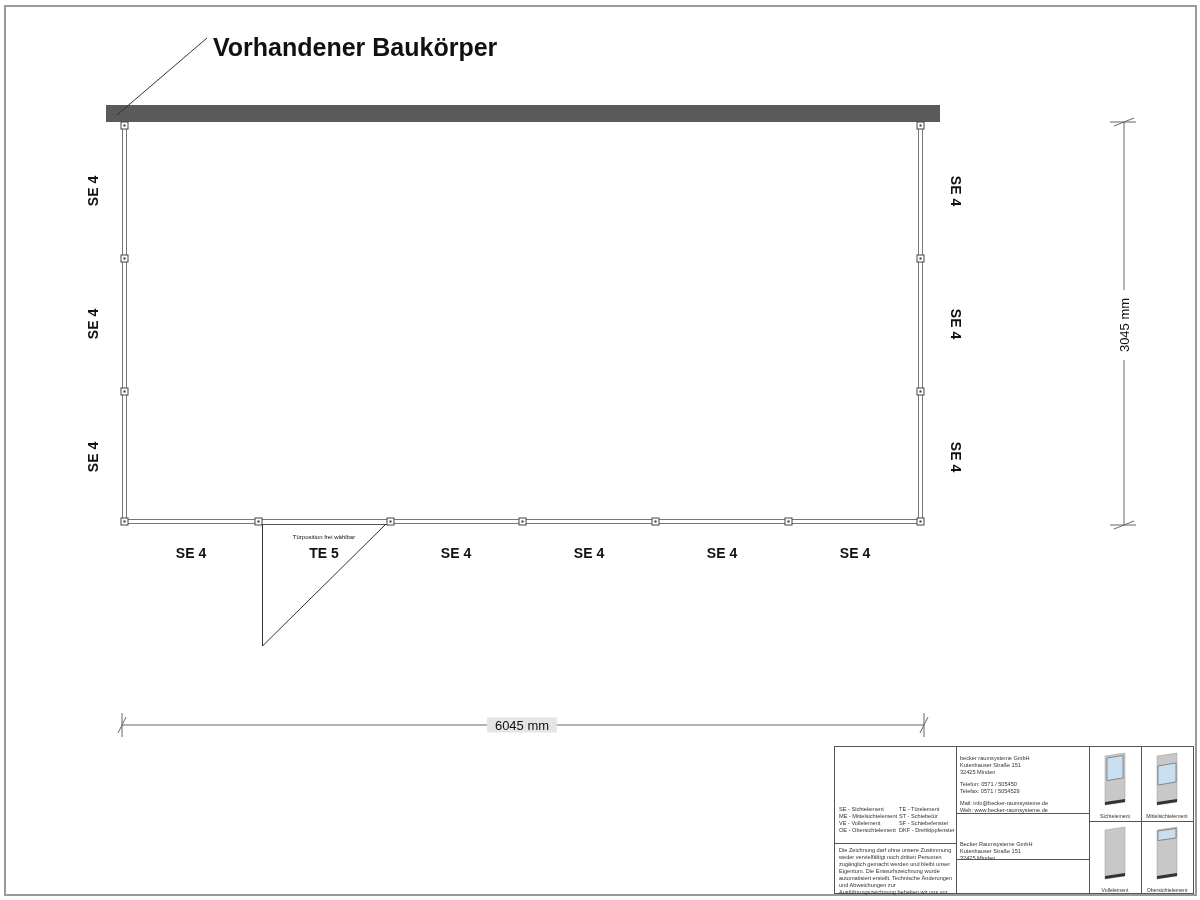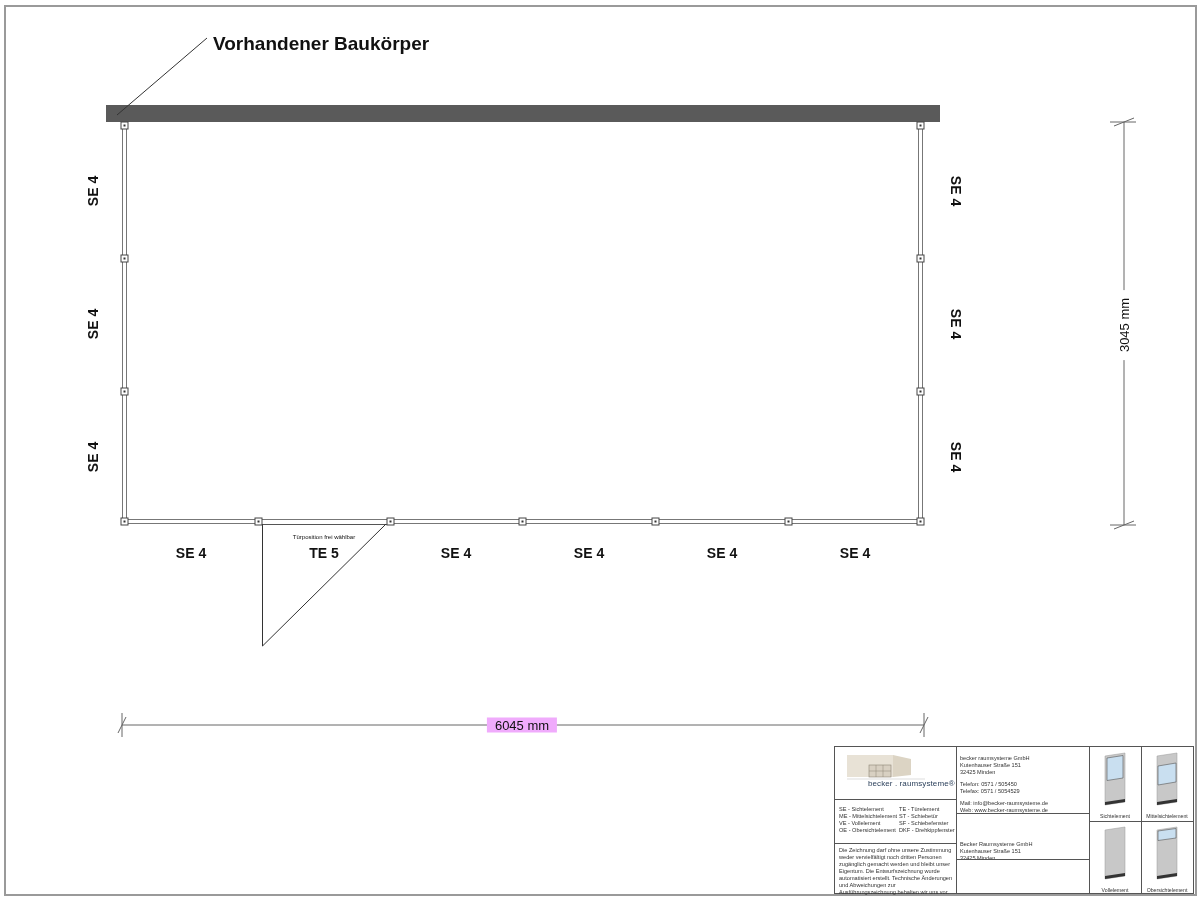--- a/index.html
+++ b/index.html
@@ -3,23 +3,23 @@
 <meta charset="utf-8">
 <style>
   html, body { margin:0; padding:0; background:#ffffff; }
   body { width:1200px; height:900px; position:relative; overflow:hidden; font-family:"Liberation Sans", sans-serif; color:#111; }
   .page-border { position:absolute; left:4px; top:5px; width:1189px; height:887px; border:2px solid #9a9a9a; box-sizing:content-box; }
   svg.plan { position:absolute; left:0; top:0; }
   .lbl { position:absolute; font-weight:bold; font-size:14px; white-space:nowrap; }
   .lbl-h { transform:translate(-50%,-50%); }
   .lbl-vl { transform:translate(-50%,-50%) rotate(-90deg); }
   .lbl-vr { transform:translate(-50%,-50%) rotate(90deg); }
-  .title-lbl { position:absolute; left:213px; top:33px; font-size:19px; font-weight:bold; }
+  .title-lbl { position:absolute; left:213px; top:33px; font-size:25px; font-weight:bold; }
   .door-note { position:absolute; left:324px; top:537px; transform:translate(-50%,-50%); font-size:6px; white-space:nowrap; }
-  .dim-h { position:absolute; left:522px; top:725px; transform:translate(-50%,-50%); font-size:13px; background:#f0abfc; padding:0 8px; }
+  .dim-h { position:absolute; left:522px; top:725px; transform:translate(-50%,-50%); font-size:13px; background:#e5e5e5; padding:0 8px; }
   .dim-v { position:absolute; left:1124px; top:325px; transform:translate(-50%,-50%) rotate(-90deg); font-size:13px; background:#fff; padding:0 8px; white-space:nowrap; }
 
   .tb { position:absolute; left:834px; top:746px; width:360px; height:148px; border:1px solid #555; box-sizing:border-box; font-size:5.6px; color:#333; line-height:1.25; }
   .tb .c1 { position:absolute; left:0; top:0; width:121px; height:146px; border-right:1px solid #555; }
   .tb .c2 { position:absolute; left:121px; top:0; width:133px; height:146px; border-right:1px solid #555; }
   .tb .c3 { position:absolute; left:254px; top:0; width:104px; height:146px; }
   .logo-box { position:absolute; left:0; top:0; width:121px; height:52px; border-bottom:1px solid #555; }
   .logo-text { position:absolute; left:33px; top:32px; font-size:8px; color:#2a3f5a; letter-spacing:0.1px; white-space:nowrap; }
   .legend-box { position:absolute; left:0; top:53px; width:121px; height:43px; border-bottom:1px solid #555; }
   .legend-grid { position:absolute; left:4px; top:6px; display:grid; grid-template-columns:60px 56px; row-gap:0px; }
@@ -136,32 +136,20 @@
 <div class="lbl lbl-h" style="left:722px; top:553px;">SE 4</div>
 <div class="lbl lbl-h" style="left:855px; top:553px;">SE 4</div>
 
 <div class="door-note">Türposition frei wählbar</div>
 
 <div class="dim-h">6045 mm</div>
 <div class="dim-v">3045 mm</div>
 
 <div class="tb">
   <div class="c1">
-    <div class="logo-box">
-      <svg width="121" height="52" style="position:absolute;left:0;top:0;">
-        <polygon points="12,8 58,8 58,30 12,30" fill="#e8e2d6"></polygon>
-        <polygon points="58,8 76,12 76,28 58,30" fill="#dcd4c4"></polygon>
-        <line x1="12" y1="32" x2="90" y2="32" stroke="#ddd" stroke-width="1"></line>
-        <rect x="34" y="18" width="22" height="12" fill="#d8d0c2" stroke="#8c8476" stroke-width="0.6"></rect>
-        <line x1="41" y1="18" x2="41" y2="30" stroke="#8c8476" stroke-width="0.5"></line>
-        <line x1="48" y1="18" x2="48" y2="30" stroke="#8c8476" stroke-width="0.5"></line>
-        <line x1="34" y1="24" x2="56" y2="24" stroke="#8c8476" stroke-width="0.5"></line>
-      </svg>
-      <div class="logo-text">becker . raumsysteme®</div>
-    </div>
     <div class="legend-box">
       <div class="legend-grid">
         <span>SE - Sichtelement</span>
         <span>TE - Türelement</span>
         <span>ME - Mittelsichtelement</span>
         <span>ST - Schiebetür</span>
         <span>VE - Vollelement</span>
         <span>SF - Schiebefenster</span>
         <span>OE - Obersichtelement</span>
         <span>DKF - Drehkippfenster</span>

